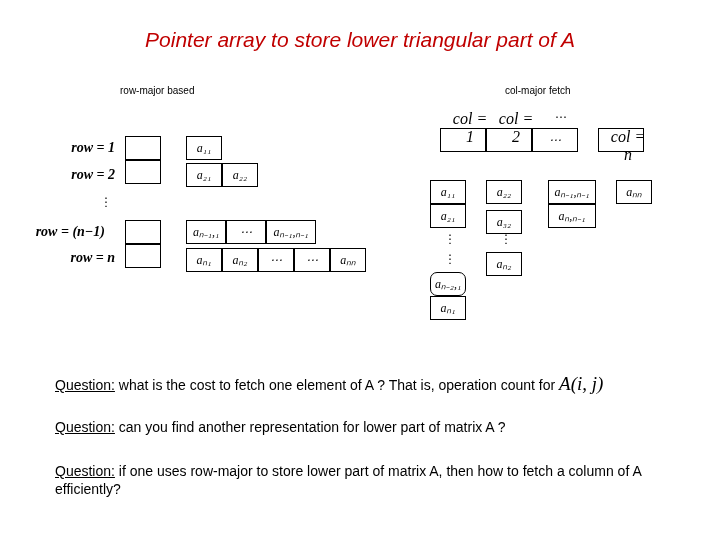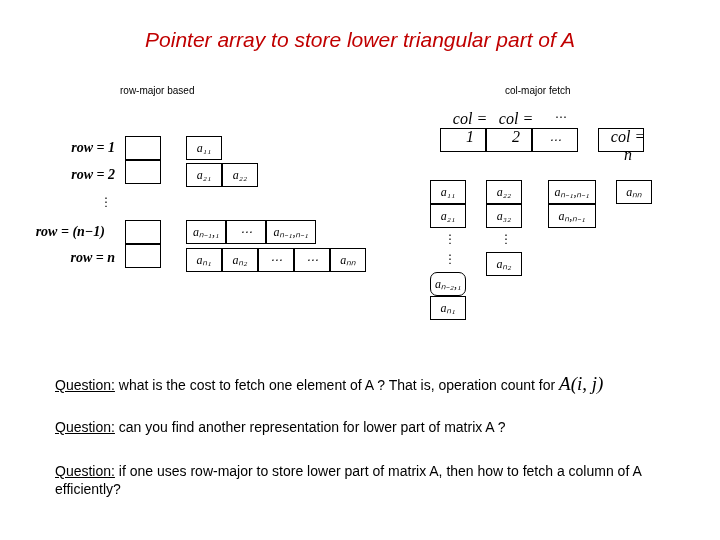--- a/index.html
+++ b/index.html
@@ -126,21 +126,21 @@
 <div class="cell" style="left:598px; top:128px; width:44px;"></div>
 
 <div class="cell" style="left:430px; top:180px;">a₁₁</div>
 <div class="cell" style="left:430px; top:204px;">a₂₁</div>
 <div class="dots" style="left:444px; top:232px;">⋮</div>
 <div class="dots" style="left:444px; top:252px;">⋮</div>
 <div class="cell" style="left:430px; top:272px;border-radius:7px;">aₙ₋₂,₁</div>
 <div class="cell" style="left:430px; top:296px;">aₙ₁</div>
 
 <div class="cell" style="left:486px; top:180px;">a₂₂</div>
-<div class="cell" style="left:486px; top:204px;">a₃₂</div>
+<div class="cell" style="left:486px; top:210px;">a₃₂</div>
 <div class="dots" style="left:500px; top:232px;">⋮</div>
 <div class="cell" style="left:486px; top:252px;">aₙ₂</div>
 
 <div class="cell" style="left:548px; top:180px; width:46px;">aₙ₋₁,ₙ₋₁</div>
 <div class="cell" style="left:548px; top:204px; width:46px;">aₙ,ₙ₋₁</div>
 
 <div class="cell" style="left:616px; top:180px;">aₙₙ</div>
 
 <div class="qblock" style="top:372px;">
   <span class="qlabel">Question:</span><span> what is the cost to fetch one element of A ? That is, operation count for </span><span class="Aij">A(i, j)</span>

